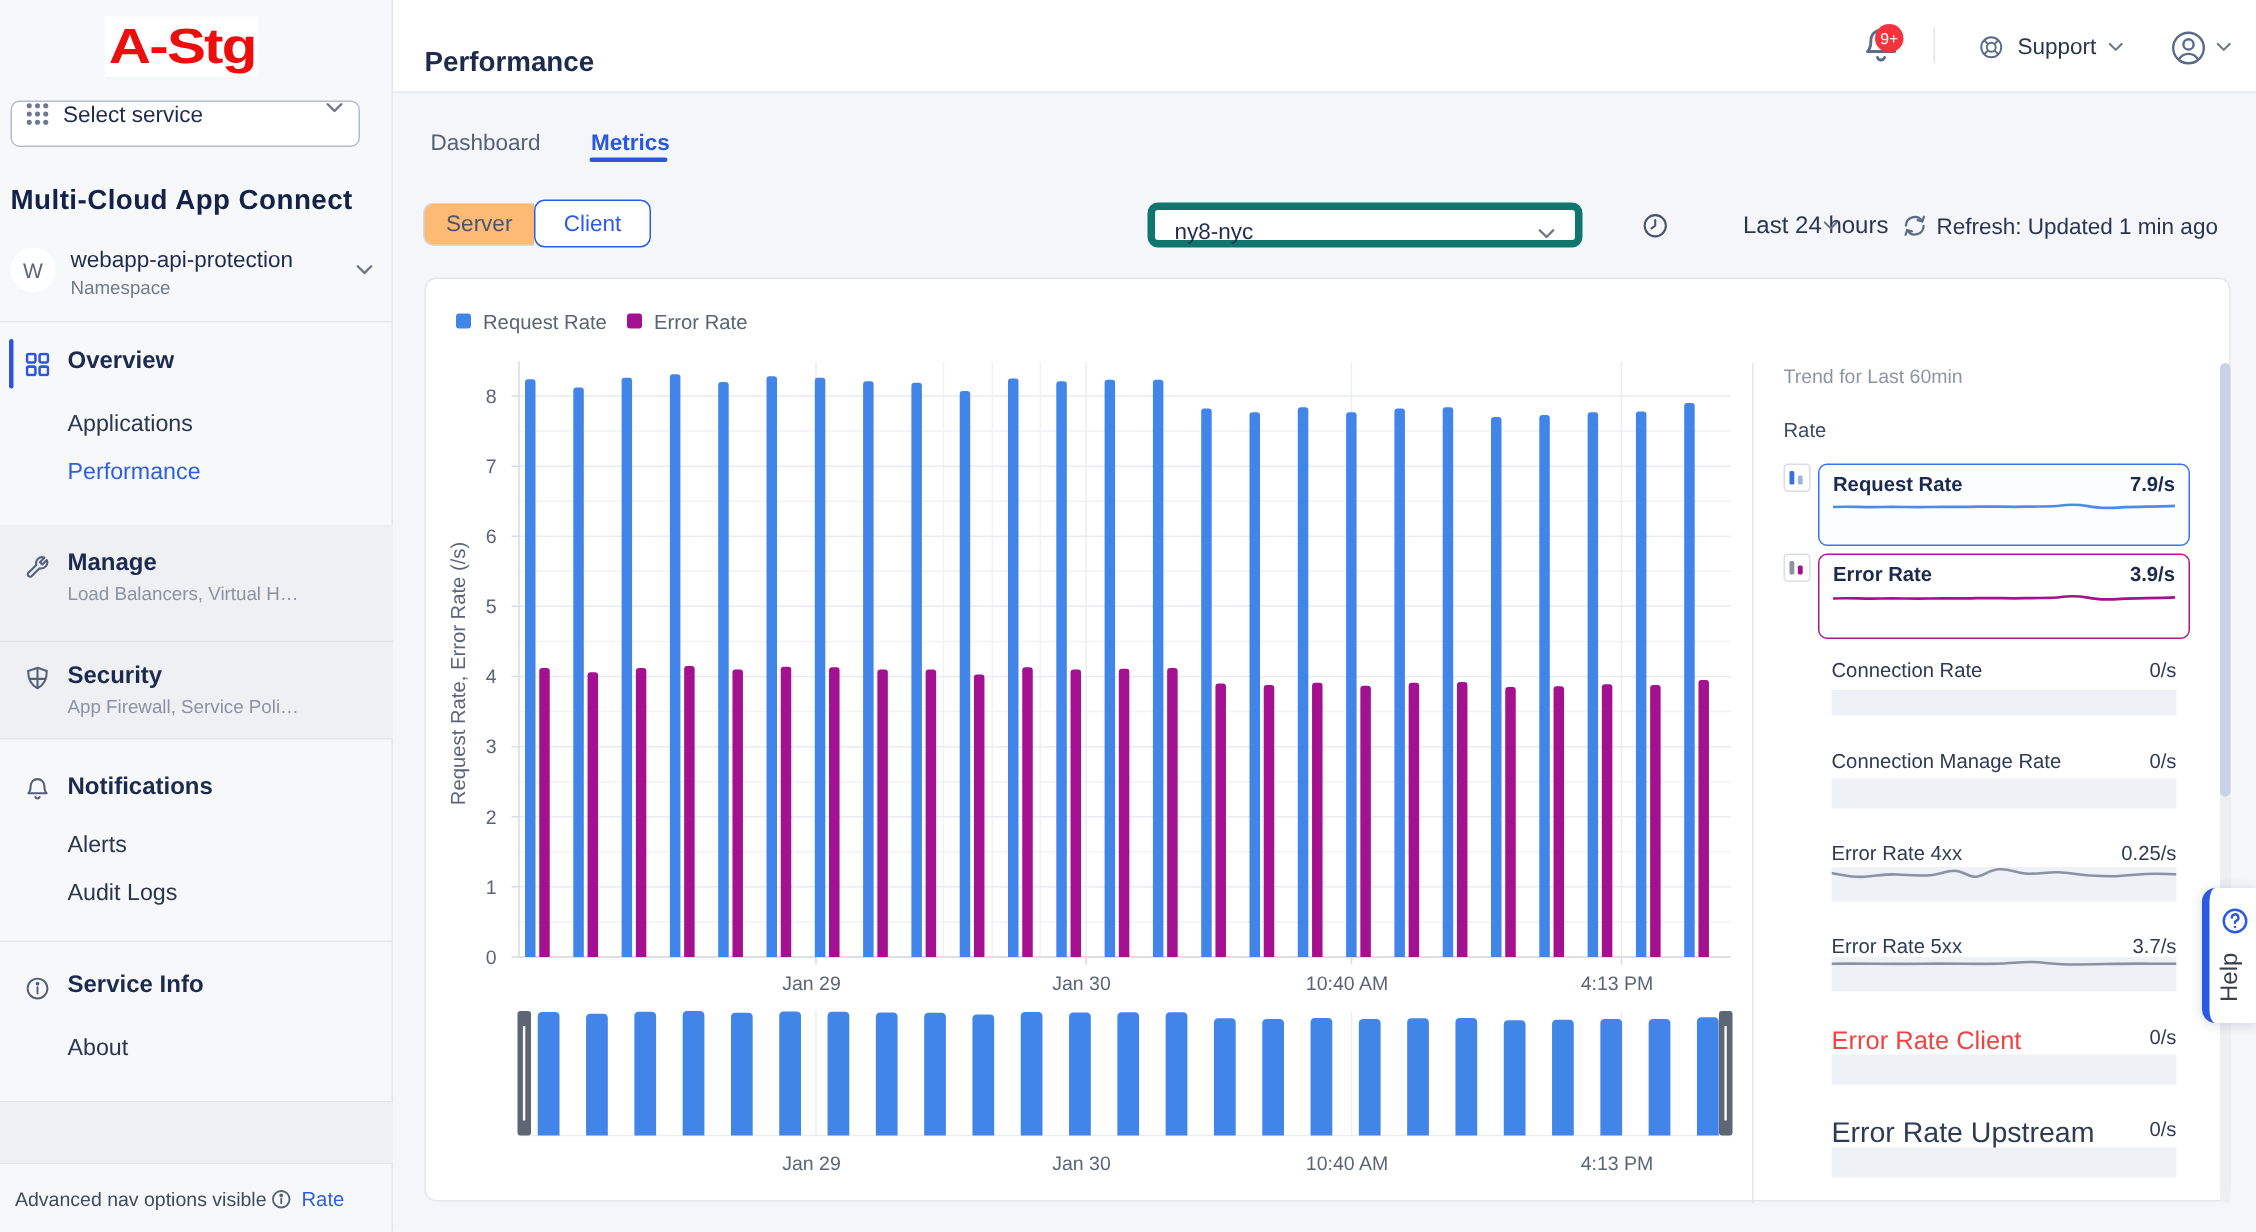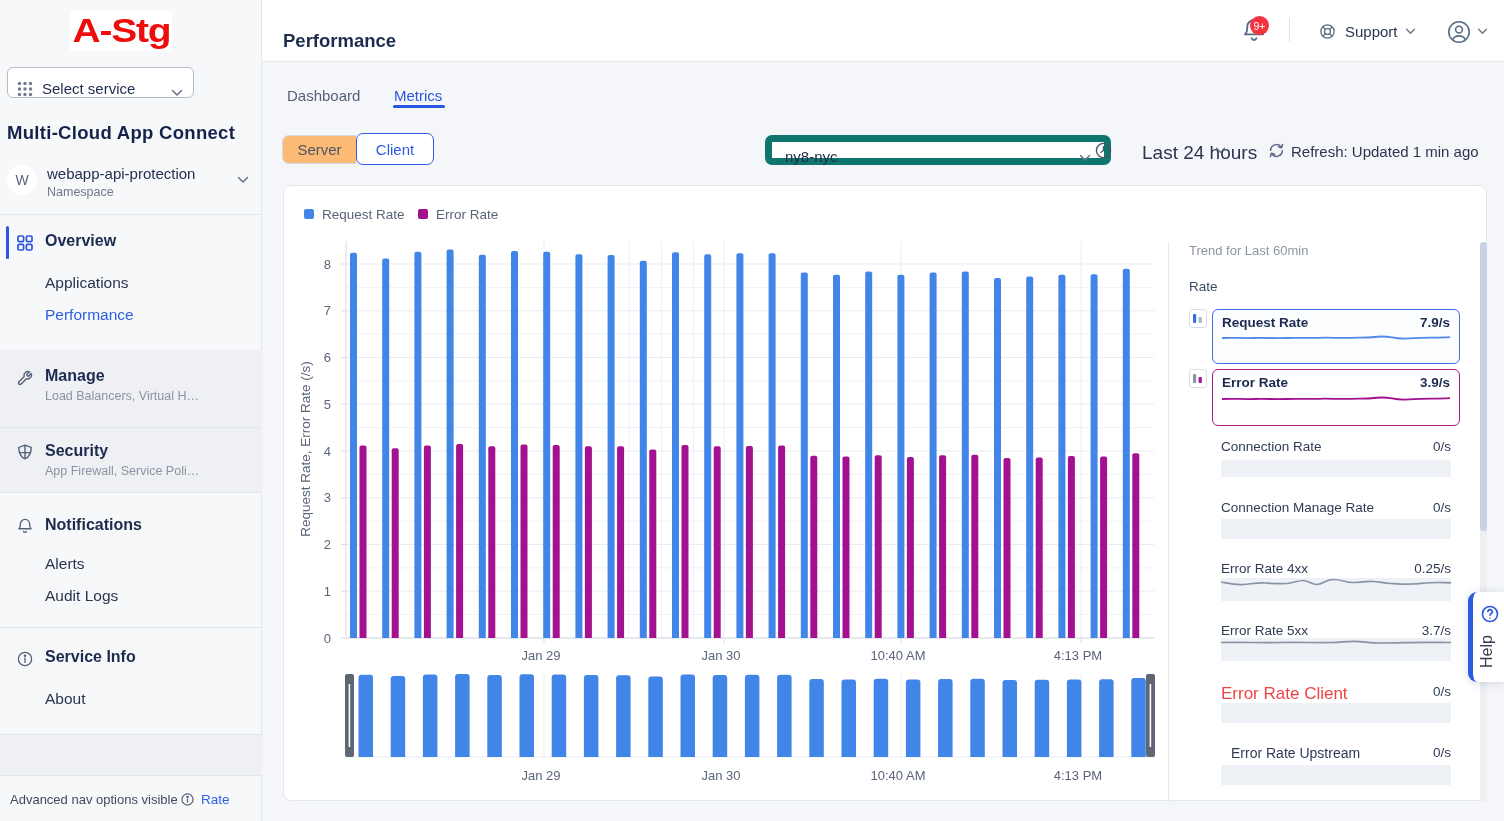--- a/index.html
+++ b/index.html
@@ -1,21 +1,21 @@
 <!DOCTYPE html>
 <html><head><meta charset="utf-8">
 <style>
 *{margin:0;padding:0;box-sizing:border-box}
 html,body{width:1504px;height:821px;overflow:hidden;font-family:"Liberation Sans",sans-serif;background:#f5f6f9}
 .abs{position:absolute}
 
 #sidebar{position:absolute;left:0;top:0;width:262px;height:821px;background:#f7f8f9;border-right:1px solid #e4e7ec}
 #logo{position:absolute;left:70px;top:11px;width:102px;height:40px;background:#fff;display:flex;align-items:center;justify-content:center}
 #logo span{color:#ee0d0d;font-weight:bold;font-size:33px;letter-spacing:-1px;transform:scaleX(1.18)}
-#selsvc{position:absolute;left:7px;top:67px;width:187px;height:31px;background:#fff;border:1px solid #b4bccb;border-radius:6px;display:flex;align-items:flex-end}
+#selsvc{position:absolute;left:7px;top:67px;width:233px;height:31px;background:#fff;border:1px solid #b4bccb;border-radius:6px;display:flex;align-items:flex-start}
 #selsvc .txt{color:#1f2b4e;font-size:15px;margin-left:9px}
 #mcac{position:absolute;left:7px;top:122px;font-size:18.5px;font-weight:bold;color:#14224a;letter-spacing:.3px}
 #nsrow{position:absolute;left:7px;top:165px;width:248px;height:30px}
 #nsava{position:absolute;left:0;top:0;width:30px;height:30px;border-radius:50%;background:#fff;color:#5a6578;font-size:14px;display:flex;align-items:center;justify-content:center}
 #nsname{position:absolute;left:40px;top:0px;font-size:15px;color:#1f2b4e}
 #nssub{position:absolute;left:40px;top:20px;font-size:12.5px;color:#707a8c}
 .divider{position:absolute;left:0;width:262px;border-top:1px solid #e4e7ea}
 .navsec-dark{position:absolute;left:0;width:262px;background:#eef0f3}
 .activebar{position:absolute;left:6px;width:3px;background:#2c56dd;border-radius:2px}
 .navtitle{font-size:16px;font-weight:600;color:#1c2a4f}
@@ -163,37 +163,37 @@
         <path d="M5.6 19.6 a7.4 7.4 0 0 1 12.8 0"></path>
       </g>
     </svg>
 <svg class="abs" style="left:1215px;top:28px" width="11" height="7" viewBox="0 0 12 8">
       <path d="M1.5 1.5 L6 6 L10.5 1.5" stroke="#6b7689" stroke-width="1.6" fill="none" stroke-linecap="round" stroke-linejoin="round"></path>
     </svg>
 
 </div>
 <div id="content">
   <div class="tab" style="left:25px;color:#55617a">Dashboard</div>
-  <div class="tab" style="left:132px;color:#2857e0;font-weight:normal">Metrics</div>
+  <div class="tab" style="left:132px;color:#2857e0;font-weight:bold">Metrics</div>
   <div style="position:absolute;left:131px;top:42.5px;width:52px;height:3px;background:#2857e0;border-radius:2px"></div>
   <div class="abs" style="left:20px;top:73px;width:74px;height:29px;background:#fdba74;border:1px solid #d5dae2;border-radius:7px 0 0 7px;border-right:none;color:#4a5568;font-size:15px;display:flex;align-items:center;justify-content:center">Server</div>
 <div class="abs" style="left:94px;top:71px;width:78px;height:32px;background:#fff;border:1.5px solid #2c5ce6;border-radius:7px;color:#2c5ce6;font-size:15px;display:flex;align-items:center;justify-content:center">Client</div>
-<div class="abs" style="left:503px;top:73px;width:346px;height:30px;background:#fff;border:7px solid #0f766e;border-radius:7px">
+<div class="abs" style="left:503px;top:73px;width:290px;height:30px;background:#fff;border:5px solid #0f766e;border-radius:7px">
   <div class="abs" style="left:13px;top:6px;font-size:15px;color:#1f2b4e">ny8-nyc</div>
   <svg class="abs" style="right:13px;top:12px" width="12" height="8" viewBox="0 0 12 8">
         <path d="M1.5 1.5 L6 6 L10.5 1.5" stroke="#6b7689" stroke-width="1.6" fill="none" stroke-linecap="round" stroke-linejoin="round"></path>
       </svg>
 </div>
 <svg class="abs" style="left:833px;top:80px" width="17" height="17" viewBox="0 0 24 24">
       <g fill="none" stroke="#44516b" stroke-width="1.9">
         <circle cx="12" cy="12" r="10"></circle>
         <path d="M12 6.5 V12 L8.5 14.5" stroke-linecap="round" stroke-linejoin="round"></path>
       </g>
     </svg>
-<div class="abs" style="left:880px;top:80px;font-size:19px;color:#2a3550">Last 24 hours</div>
+<div class="abs" style="left:900px;top:80px;font-size:16px;color:#2a3550">Last 24 hours</div>
 <svg class="abs" style="left:953px;top:85px" width="11" height="7" viewBox="0 0 12 8">
       <path d="M1.5 1.5 L6 6 L10.5 1.5" stroke="#6b7689" stroke-width="1.6" fill="none" stroke-linecap="round" stroke-linejoin="round"></path>
     </svg>
 <svg class="abs" style="left:1006px;top:80px" width="17" height="17" viewBox="0 0 24 24">
       <g fill="none" stroke="#5a6b87" stroke-width="2.1" stroke-linecap="round" stroke-linejoin="round">
         <path d="M20.3 12.2 a8.3 8.3 0 0 1 -15.3 4.2 M3.7 11.8 a8.3 8.3 0 0 1 15.3 -4.2"></path>
         <path d="M3.4 20.5 L4.8 16 L9.3 17.3"></path>
         <path d="M20.6 3.5 L19.2 8 L14.7 6.7"></path>
       </g>
     </svg>
@@ -393,21 +393,21 @@
 <div class="abs" style="left:53px;top:437px;font-size:13.5px;color:#2f3b55">Error Rate 5xx</div>
 <div class="abs" style="left:53px;top:437px;width:230px;font-size:13.5px;color:#2f3b55;text-align:right">3.7/s</div>
 <div class="abs" style="left:53px;top:452px;width:230px;height:23px;background:#eef1f5"><svg width="230" height="23" viewBox="0 0 230 23">
             <path d="M0 4.5 C20 4.2 40 4.8 60 4.5 C80 4.2 96 4.8 110 4.5 C120 4.3 126 3.2 134 3.4 C142 3.6 150 5 160 5 C175 5 190 4.4 205 4.4 C215 4.4 222 4.6 230 4.5" fill="none" stroke="#8a93a5" stroke-width="1.7"></path>
           </svg></div>
 
 <div class="abs" style="left:53px;top:498px;font-size:17px;color:#ef4444">Error Rate Client</div>
 <div class="abs" style="left:53px;top:498px;width:230px;font-size:13.5px;color:#2f3b55;text-align:right">0/s</div>
 <div class="abs" style="left:53px;top:517px;width:230px;height:20px;background:#eef1f5"></div>
 
-<div class="abs" style="left:63px;top:559px;font-size:14px;color:#2f3b55">Error Rate Upstream</div>
+<div class="abs" style="left:53px;top:559px;font-size:19px;color:#2f3b55">Error Rate Upstream</div>
 <div class="abs" style="left:53px;top:559px;width:230px;font-size:13.5px;color:#2f3b55;text-align:right">0/s</div>
 <div class="abs" style="left:53px;top:579px;width:230px;height:20px;background:#eef1f5"></div>
 
 <div class="abs" style="left:312px;top:56px;width:7px;height:560px;background:#edeff3;border-radius:3.5px"></div>
 <div class="abs" style="left:312px;top:56px;width:7px;height:289px;background:#c9d1e6;border-radius:3.5px"></div>
 
     </div>
   </div>
 </div>
 <div style="position:absolute;left:1468px;top:592px;width:36px;height:90px;background:#fff;border-left:5px solid #2c5be2;border-radius:9px 0 0 9px;box-shadow:0 1px 8px rgba(40,60,100,.18)">

